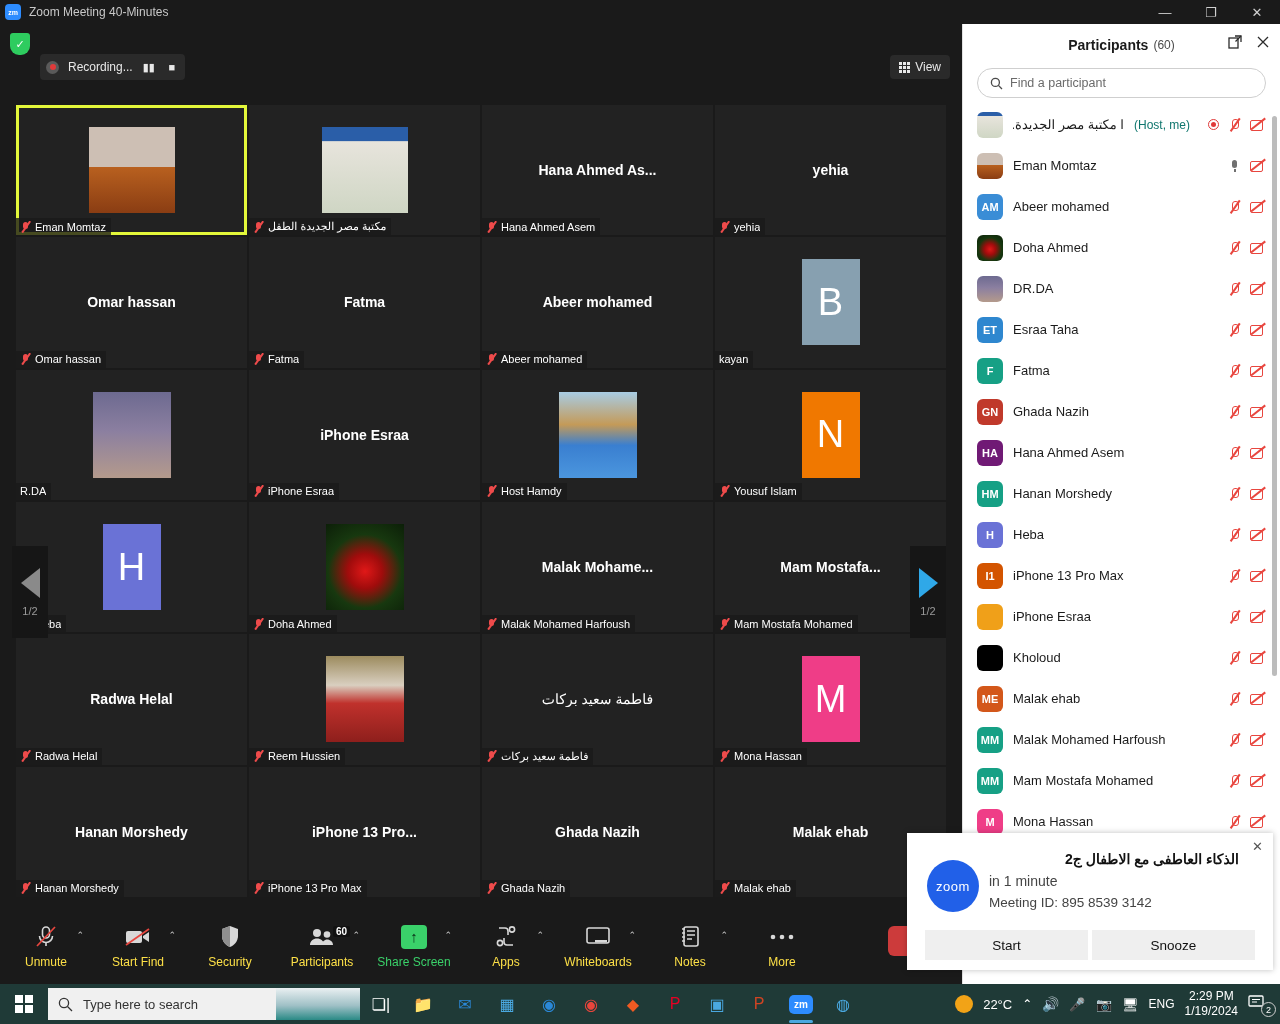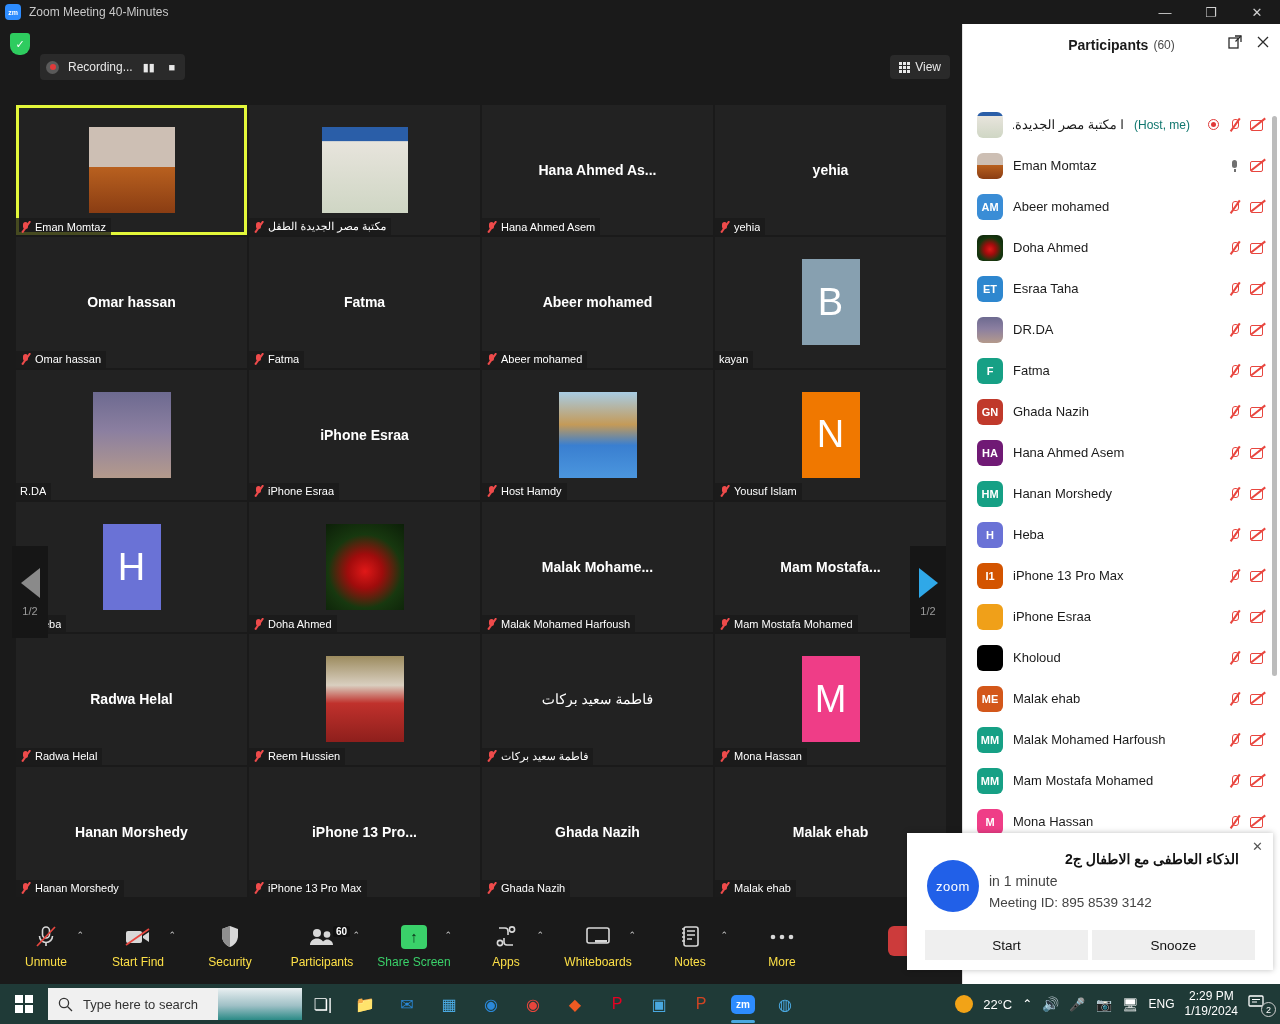--- a/index.html
+++ b/index.html
@@ -231,21 +231,21 @@
 
   
   .taskbar {
     position: absolute; left: 0; top: 984px; width: 1280px; height: 40px;
     background: #1f3a37; display: flex; align-items: center;
   }
   .startbtn { width: 48px; height: 40px; display: flex; align-items: center; justify-content: center; }
   .winlogo { display: grid; grid-template-columns: 8px 8px; grid-template-rows: 8px 8px; gap: 2px; }
   .winlogo i { background: #fff; display: block; }
   .searchbox {
-    width: 254px; height: 32px; background: #f0f0f0; display: flex;
+    width: 312px; height: 32px; background: #f0f0f0; display: flex;
     align-items: center; gap: 10px; padding: 0 10px; position: relative; overflow: hidden;
   }
   .searchbox-text { font-size: 13px; color: #333; }
   .sb-scene { position: absolute; right: 0; top: 0; width: 84px; height: 32px;
     background: linear-gradient(180deg,#eaf0f2 0%, #9fc0c6 55%, #2a8a86 100%); }
   .tb-icons { display: flex; align-items: center; gap: 0; }
   .tbi { width: 42px; height: 40px; display: flex; align-items: center; justify-content: center; position: relative; }
   .tbi.active::after { content:""; position:absolute; bottom:1px; left:9px; width:24px; height:3px; background:#4aa8e0; border-radius:2px; }
   .tray { margin-left: auto; display: flex; align-items: center; gap: 10px; padding-right: 6px; color: #fff; }
   .temp { font-size: 13px; color: #fff; }
@@ -588,20 +588,27 @@
               <path d="M13 1L7.5 6.5" stroke="#2b2b2b" stroke-width="1.3"></path>
             </svg>
         </span>
         <span>
           <svg width="14" height="14" viewBox="0 0 14 14">
               <path d="M2 2l10 10M12 2L2 12" stroke="#2b2b2b" stroke-width="1.3"></path>
             </svg>
         </span>
       </span>
     </div>
+    <div class="search">
+      <svg width="13" height="13" viewBox="0 0 13 13">
+          <circle cx="5.4" cy="5.4" r="4" fill="none" stroke="#4a4a4a" stroke-width="1.3"></circle>
+          <path d="M8.4 8.4L12 12" stroke="#4a4a4a" stroke-width="1.3"></path>
+        </svg>
+      <span class="search-ph">Find a participant</span>
+    </div>
     <div class="plist" id="plist">
         <div class="prow">
           <div class="pav" style="background: linear-gradient(rgb(42, 94, 168) 0%, rgb(42, 94, 168) 16%, rgb(231, 228, 220) 17%, rgb(207, 214, 196) 100%);"></div>
           <div class="pname ar">ا مكتبة مصر الجديدة...</div>
           <div class="phost">(Host, me)</div>
           <div class="pico after">
             <span class="rec-red"></span>
             <span class="m-off"></span>
             <span class="v-off"></span>
           </div>
@@ -624,30 +631,30 @@
         </div>
         <div class="prow">
           <div class="pav" style="background: radial-gradient(circle at 50% 55%, rgb(224, 24, 24) 0%, rgb(160, 12, 12) 28%, rgb(23, 56, 15) 60%, rgb(12, 31, 8) 100%);"></div>
           <div class="pname">Doha Ahmed</div>
           <div class="pico">
             <span class="m-off"></span>
             <span class="v-off"></span>
           </div>
         </div>
         <div class="prow">
+          <div class="pav" style="background: linear-gradient(rgb(109, 106, 144) 0%, rgb(139, 127, 160) 45%, rgb(180, 154, 140) 100%);"></div>
+          <div class="pname">DR.DA</div>
+          <div class="pico">
+            <span class="m-off"></span>
+            <span class="v-off"></span>
+          </div>
+        </div>
+        <div class="prow">
           <div class="pav" style="background: rgb(46, 135, 207);">ET</div>
           <div class="pname">Esraa Taha</div>
-          <div class="pico">
-            <span class="m-off"></span>
-            <span class="v-off"></span>
-          </div>
-        </div>
-        <div class="prow">
-          <div class="pav" style="background: linear-gradient(rgb(109, 106, 144) 0%, rgb(139, 127, 160) 45%, rgb(180, 154, 140) 100%);"></div>
-          <div class="pname">DR.DA</div>
           <div class="pico">
             <span class="m-off"></span>
             <span class="v-off"></span>
           </div>
         </div>
         <div class="prow">
           <div class="pav" style="background: rgb(22, 160, 133);">F</div>
           <div class="pname">Fatma</div>
           <div class="pico">
             <span class="m-off"></span>

